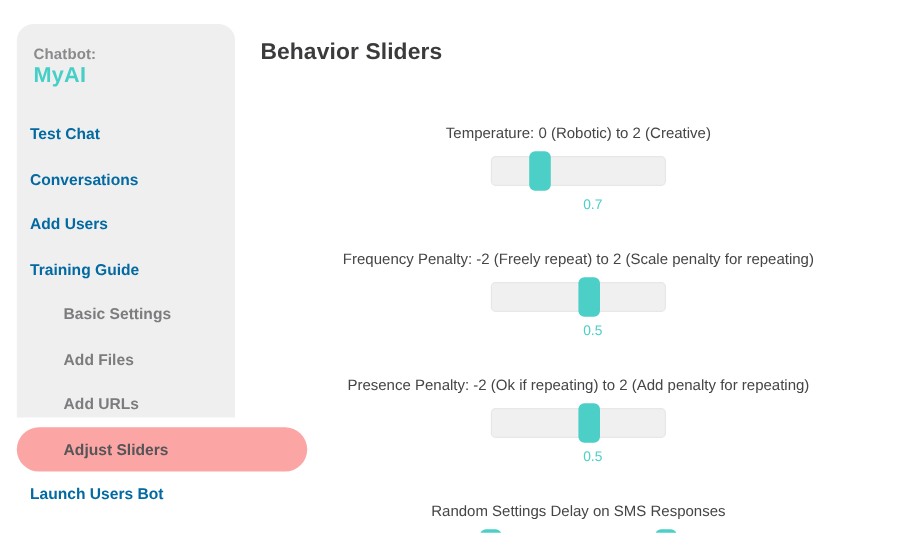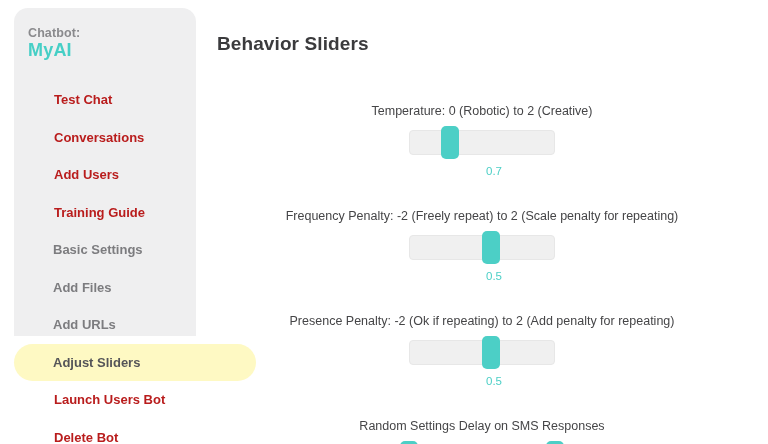--- a/index.html
+++ b/index.html
@@ -13,21 +13,21 @@
   body {
     font-family: "Liberation Sans", sans-serif;
     background: #ffffff;
     position: relative;
   }
 
   
   #sidebar {
     position: absolute;
     left: 14px;
-    top: 8px;
+    top: 20px;
     width: 182px;
     height: 328px;
     background: #efeff0;
     border-top-left-radius: 14px;
     border-top-right-radius: 14px;
     overflow: visible;
   }
 
   .side-head {
     padding: 18px 0 0 14px;
@@ -46,32 +46,32 @@
   }
 
   .nav { margin-top: 20px; position: relative; }
 
   .nav-item {
     height: 37.5px;
     display: flex;
     align-items: center;
     font-size: 13px;
     font-weight: 700;
-    color: #b91c1c;
-    padding-left: 40px;
+    color: #0369a1;
+    padding-left: 11px;
     position: relative;
     cursor: pointer;
     white-space: nowrap;
   }
   .nav-item.sub {
     padding-left: 39px;
     color: #7c7c7f;
   }
   .nav-item.active {
-    background: #fef9c3;
+    background: #fca5a5;
     color: #555558;
     border-top-right-radius: 19px;
     border-bottom-right-radius: 19px;
     border-top-left-radius: 19px;
     border-bottom-left-radius: 19px;
     width: 242px;
     z-index: 4;
   }
 
   

